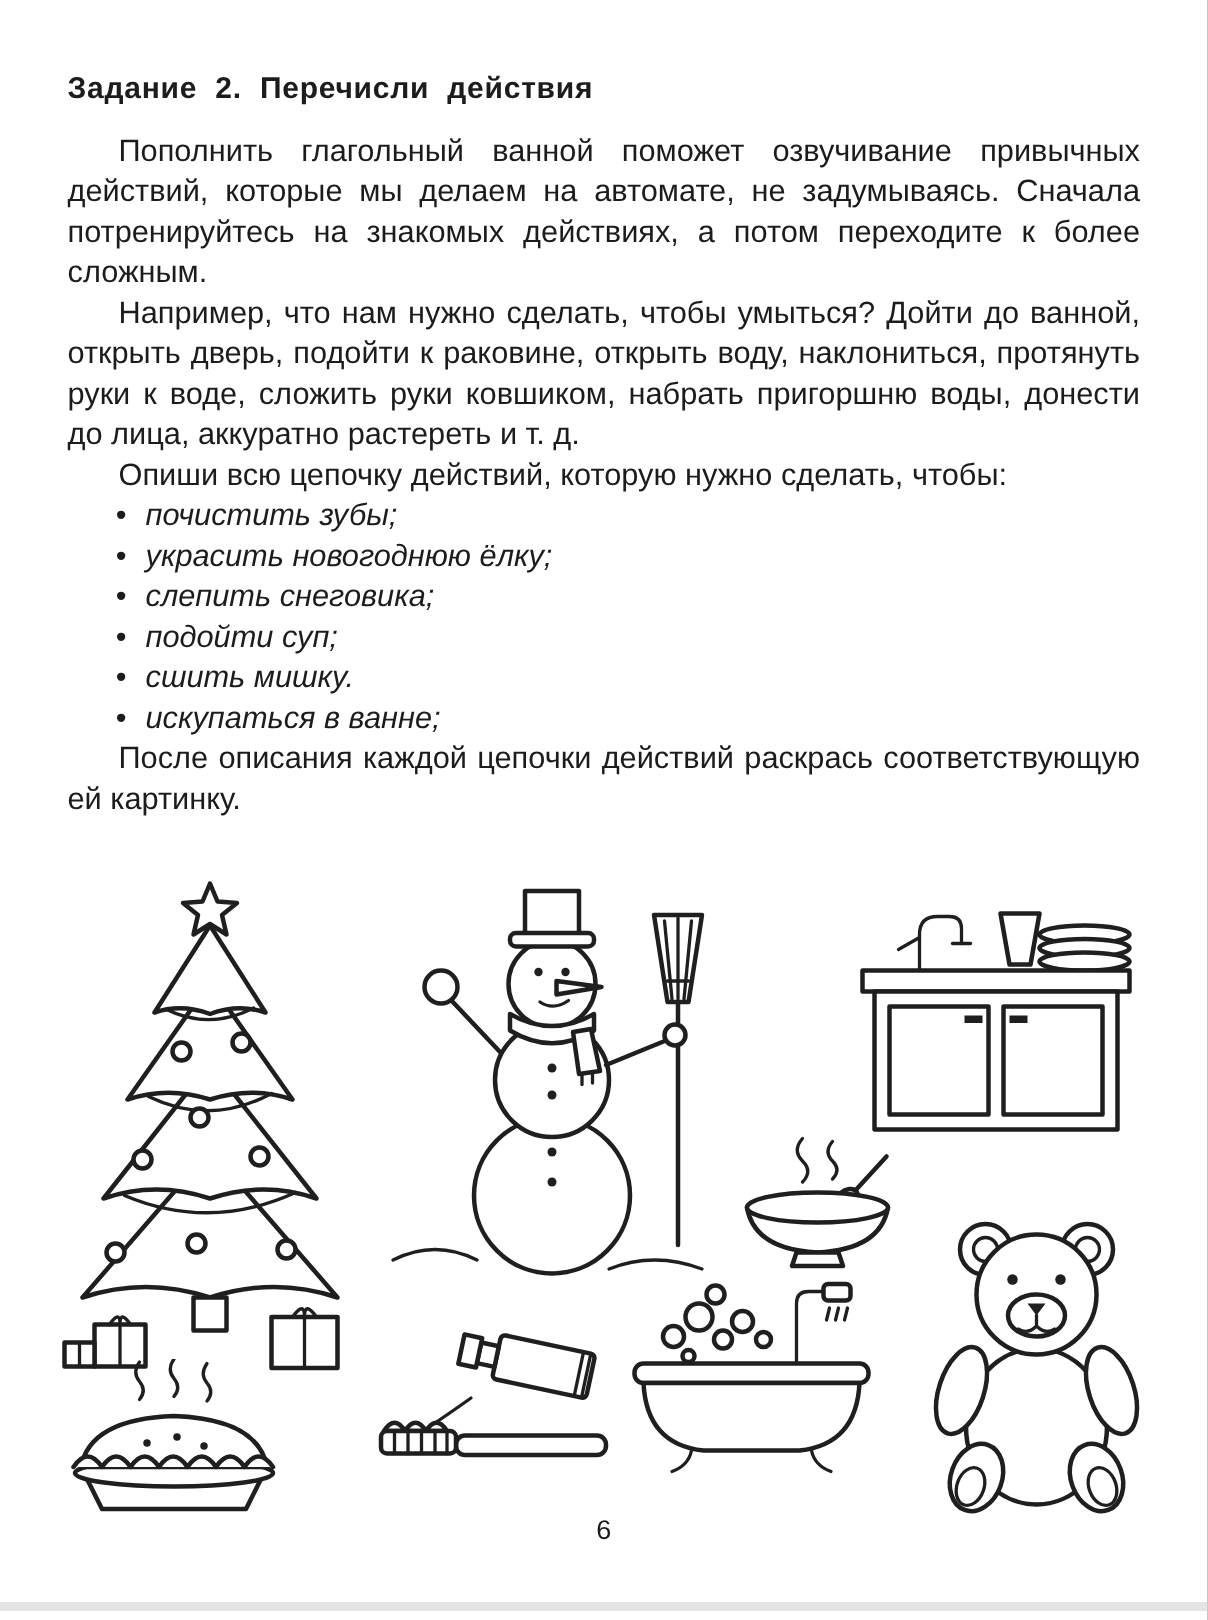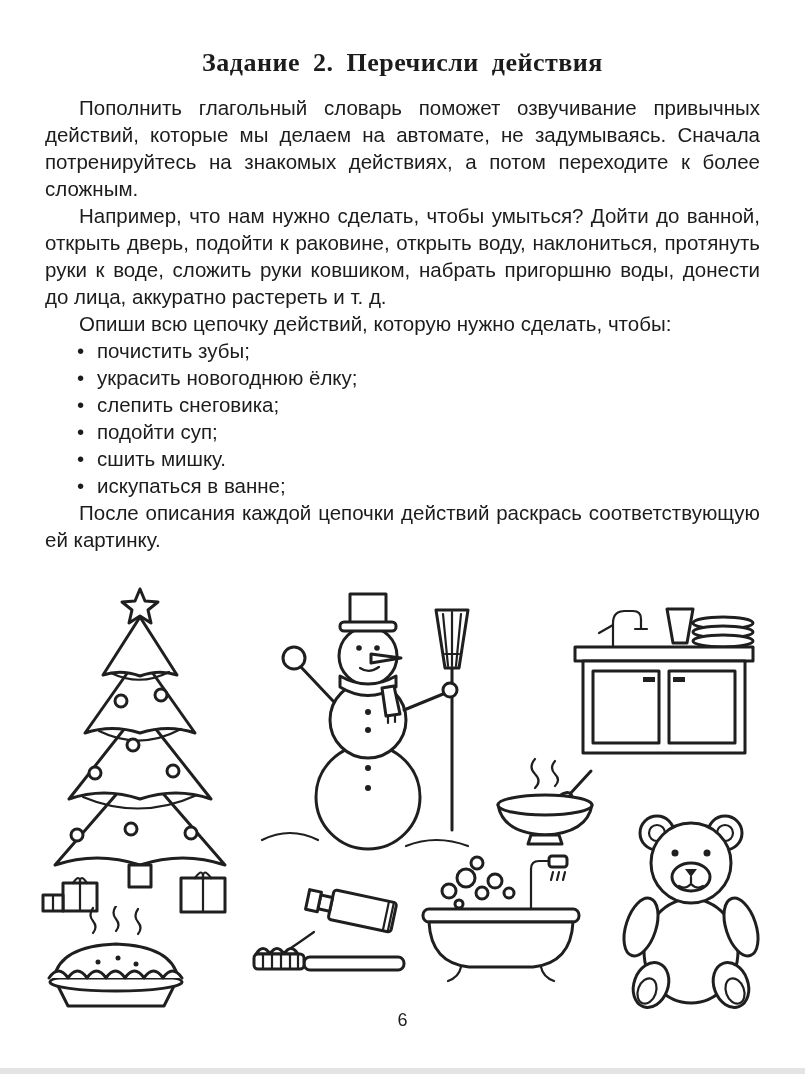--- a/index.html
+++ b/index.html
@@ -8,42 +8,41 @@
     width:805px; height:1080px;
     margin:0 auto;
     background:#ffffff;
     color:#1c1c1c;
     font-family:"Liberation Sans", sans-serif;
     overflow:hidden;
   }
   .content { padding:40px 45px 0 45px; }
   h1.title {
     margin:8px 0 16px 0;
-    text-align:center;
-    font-size:26px;
+    font-size:20px;
     font-weight:bold;
     letter-spacing:0.5px;
     word-spacing:6px;
-    font-family:Liberation Serif, serif;
   }
   p.body {
     margin:0;
     font-size:20.5px;
     line-height:27px;
     text-align:justify;
     text-indent:34px;
   }
   ul.actions {
     margin:0; padding:0 0 0 52px;
     list-style:none;
   }
   ul.actions li {
     position:relative;
     font-size:20.5px;
     line-height:27px;
+    font-style:italic;
   }
   ul.actions li::before {
     content:"•";
     position:absolute;
     left:-20px;
     font-size:20.5px;
   }
   .art { position:absolute; left:0; top:0; width:805px; height:1080px; pointer-events:none; }
   .art svg { position:absolute; }
   .svg-tree      { left:33px;  top:583px; }
@@ -70,21 +69,21 @@
   .ink-thin { stroke:#1f1f1f; stroke-width:2.2; fill:none; stroke-linecap:round; stroke-linejoin:round; }
   .ink-fill { fill:#1f1f1f; stroke:none; }
 </style>
 </head>
 <body>
 
 <div class="page">
 
   <div class="content">
     <h1 class="title">Задание 2. Перечисли действия</h1>
-    <p class="body">Пополнить глагольный словарь поможет озвучивание привычных действий, которые мы делаем на автомате, не задумываясь. Сначала потренируйтесь на знакомых действиях, а потом переходите к более сложным.</p>
+    <p class="body">Пополнить глагольный ванной поможет озвучивание привычных действий, которые мы делаем на автомате, не задумываясь. Сначала потренируйтесь на знакомых действиях, а потом переходите к более сложным.</p>
     <p class="body">Например, что нам нужно сделать, чтобы умыться? Дойти до ванной, открыть дверь, подойти к раковине, открыть воду, наклониться, протянуть руки к воде, сложить руки ковшиком, набрать пригоршню воды, донести до лица, аккуратно растереть и т. д.</p>
     <p class="body">Опиши всю цепочку действий, которую нужно сделать, чтобы:</p>
     <ul class="actions">
       <li>почистить зубы;</li>
       <li>украсить новогоднюю ёлку;</li>
       <li>слепить снеговика;</li>
       <li>подойти суп;</li>
       <li>сшить мишку.</li>
       <li>искупаться в ванне;</li>
     </ul>

